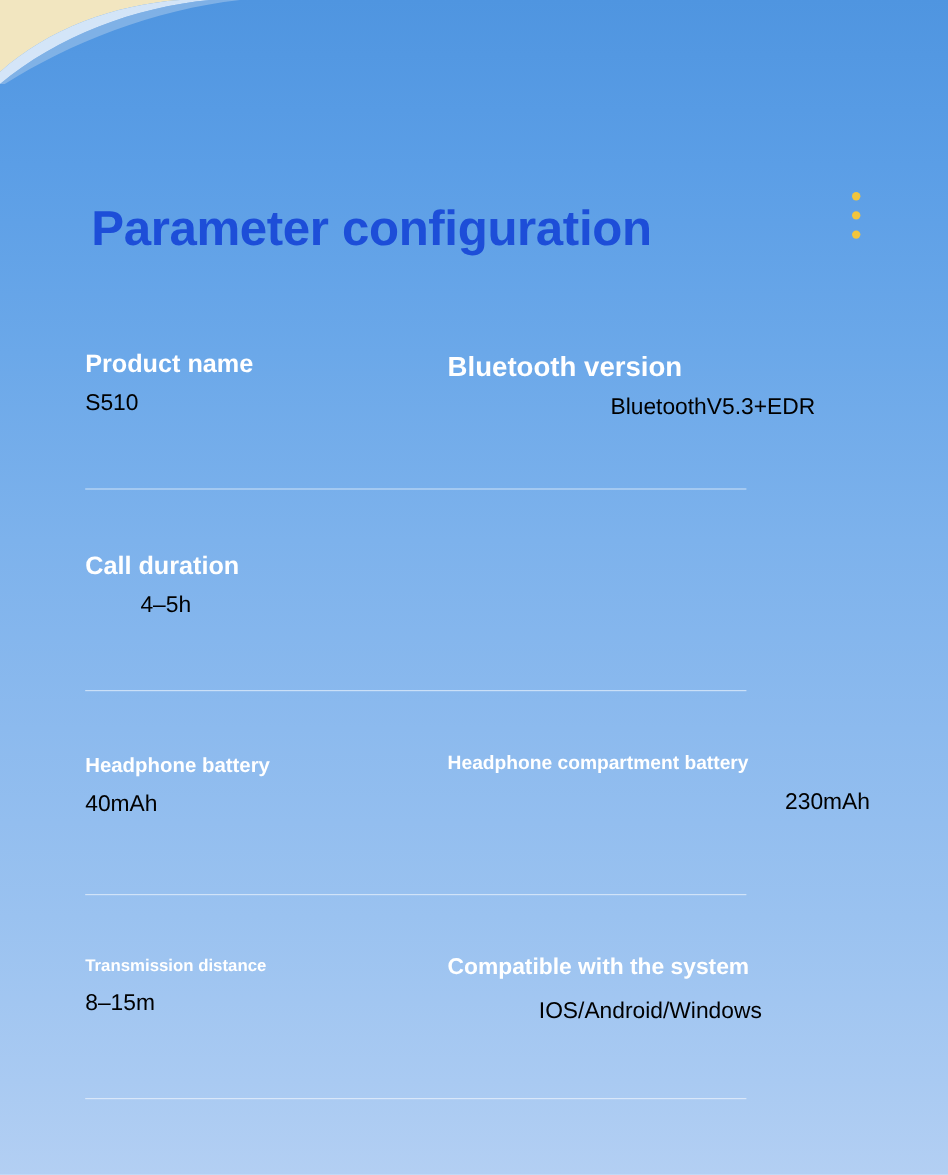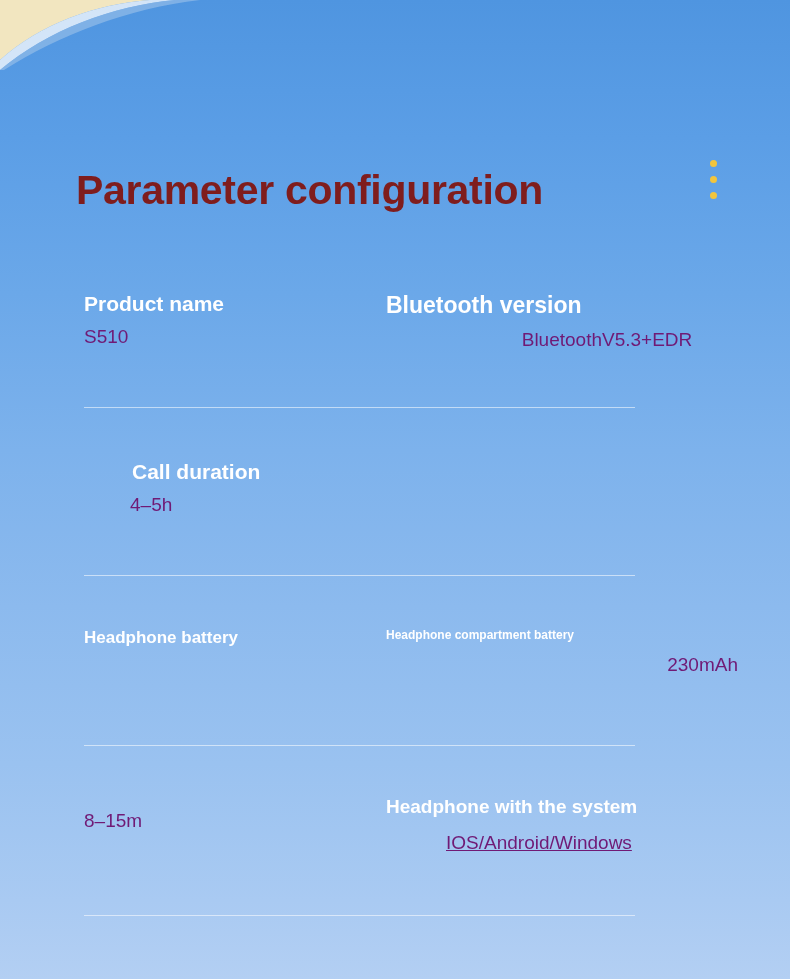--- a/index.html
+++ b/index.html
@@ -30,89 +30,89 @@
 
   
   .title-row {
     position:absolute;
     left:76px; top:168px;
     display:flex; align-items:center;
   }
   .title {
     font-size:41px;
     font-weight:bold;
-    color:#7f1d1d;
+    color:#1d4ed8;
     letter-spacing:-0.3px;
     line-height:1.1;
     white-space:nowrap;
   }
   .dots {
     position:absolute;
     left:710px; top:160px;
     display:flex; flex-direction:column; gap:9px;
   }
   .dots i {
     display:block; width:7px; height:7px; border-radius:50%;
     background:#f2c53d;
   }
 
   
   .specs {
     position:absolute;
-    left:16px; top:292px; width:687px;
+    left:3px; top:292px; width:687px;
   }
   .row {
     position:relative;
     width:790px;
   }
   .row .inner {
     margin:0 68px;
     display:flex;
     position:relative;
   }
   .col-left  { width:302px; }
   .col-right { flex:1; }
 
   .lbl {
     color:#ffffff;
     font-weight:bold;
     white-space:nowrap;
   }
   .val {
-    color:#701a75;
+    color:#000000;
     white-space:nowrap;
   }
 
   
   .r1 { height:110px; }
   .r1 .lbl { font-size:21px; }
   .r1 .col-right .lbl { font-size:23px; }
   .r1 .val { font-size:19px; margin-top:10px; }
   .r1 .col-right .val { margin-left:90px;text-align:center; }
 
   
   .r2 { height:110px; }
   .r2 .lbl { font-size:21px; }
-  .r2 .col-right .lbl { font-size:21px; margin-left:48px; }
+  .r2 .col-right .lbl { font-size:21px; }
   .r2 .val { font-size:19px; margin-top:10px; font-weight:bold; }
   .r2 .col-right .val { font-weight:normal; margin-left:46px; }
 
   
   .r3 { height:110px; }
   .r3 .lbl { font-size:17px; }
-  .r3 .col-right .lbl { font-size:12px; }
+  .r3 .col-right .lbl { font-size:16px; }
   .r3 .val { font-size:19px; margin-top:12px; }
   .r3 .col-right .val { margin-left:118px;text-align:right; }
 
   
   .r4 { height:110px; }
   .r4 .lbl { font-size:14px; }
   .r4 .col-right .lbl { font-size:19px; }
   .r4 .val { font-size:19px; margin-top:14px; }
-  .r4 .col-right .val { margin-left:60px;text-decoration:underline; }
+  .r4 .col-right .val { margin-left:76px; }
 
   .divider {
     position:absolute;
     left:68px; right:68px;
     height:1px;
     background:rgba(255,255,255,0.55);
   }
   .d1 { top:115px; }
   .d2 { top:283px; }
   .d3 { top:453px; }
@@ -161,35 +161,37 @@
         <div class="val">4–5h</div>
       </div>
     </div>
   </div>
   <div class="divider d2"></div>
 
   <div class="row r3" style="margin-top:58px">
     <div class="inner">
       <div class="col-left">
         <div class="lbl">Headphone battery</div>
+        <div class="val">40mAh</div>
       </div>
       <div class="col-right">
         <div class="lbl">Headphone compartment battery</div>
         <div class="val">230mAh</div>
       </div>
     </div>
   </div>
   <div class="divider d3"></div>
 
   <div class="row r4" style="margin-top:58px">
     <div class="inner">
       <div class="col-left">
+        <div class="lbl">Transmission distance</div>
         <div class="val">8–15m</div>
       </div>
       <div class="col-right">
-        <div class="lbl">Headphone with the system</div>
+        <div class="lbl">Compatible with the system</div>
         <div class="val">IOS/Android/Windows</div>
       </div>
     </div>
   </div>
   <div class="divider d4"></div>
 
 </div>
 
 </body></html>

